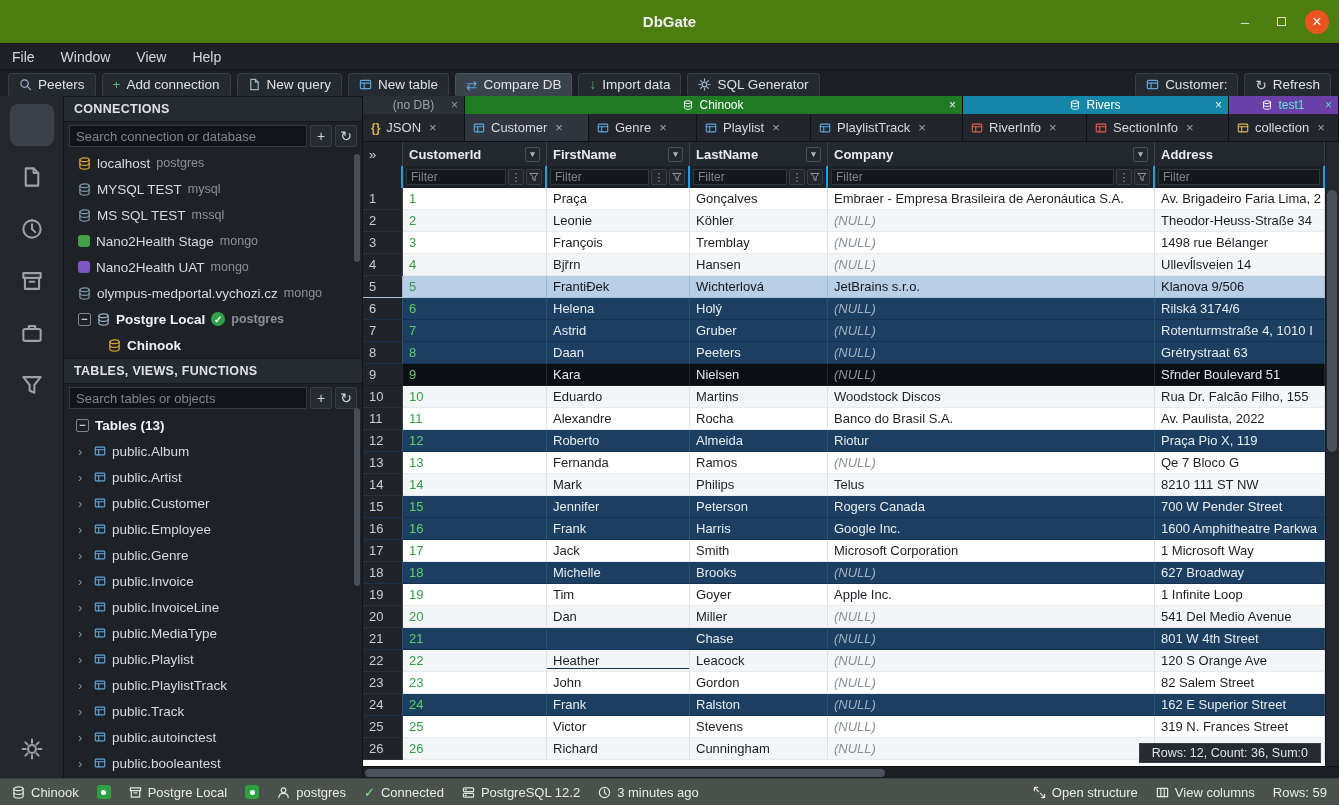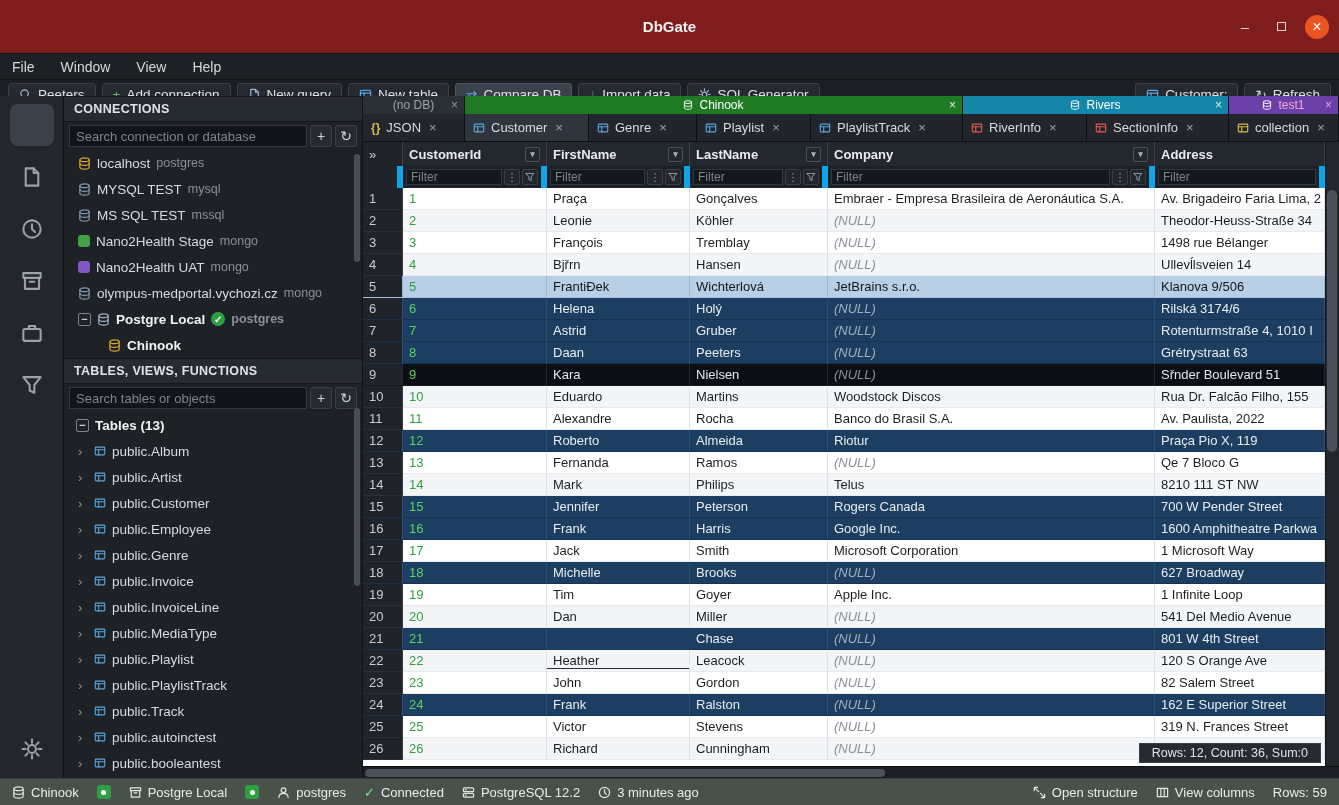--- a/index.html
+++ b/index.html
@@ -1,20 +1,20 @@
 <!DOCTYPE html>
 <html><head>
 <meta charset="utf-8">
 <style>
   *{box-sizing:border-box;margin:0;padding:0;}
   body{margin:0;background:#101316;font-family:"Liberation Sans",sans-serif;}
   .window{position:relative;width:1339px;height:805px;background:#1b1f24;overflow:hidden;color:#e2e6ea;}
 
   
-  .titlebar{height:54px;background:#7f1d1d;display:flex;align-items:center;justify-content:center;position:relative;border-bottom:1px solid #151517;}
+  .titlebar{height:44px;background:#4d7c0f;display:flex;align-items:center;justify-content:center;position:relative;border-bottom:1px solid #151517;}
   .title{font-weight:bold;font-size:15px;color:#f0f0f0;}
   .win-controls{position:absolute;right:10px;top:0;height:100%;display:flex;align-items:center;gap:12px;}
   .wc{width:24px;height:24px;display:flex;align-items:center;justify-content:center;color:#d8d8d8;font-size:15px;border-radius:50%;cursor:pointer;}
   .wc.max i{width:9px;height:9px;border:1.5px solid #d8d8d8;display:block;}
   .wc.close{background:#E95420;color:#fff;font-size:16px;}
 
   
   .menubar{height:26px;background:#1d2125;display:flex;align-items:center;padding-left:12px;gap:26px;font-size:14px;color:#d4d8dc;border-bottom:1px solid #111417;}
   .menu-item{cursor:pointer;}
 
@@ -64,21 +64,21 @@
   .braces{font-weight:bold;font-size:12px;}
 
   
   .grid{flex:1;position:relative;background:#fff;overflow:hidden;display:flex;flex-direction:column;font-size:13px;color:#1b1e22;}
   .g-inner{position:absolute;left:0;top:0;right:14px;bottom:0;display:flex;flex-direction:column;overflow:hidden;}
   .g-header{display:flex;height:24px;background:#23272e;color:#e8ebef;font-weight:bold;flex:none;}
   .g-cell{flex:none;display:flex;align-items:center;padding:0 6px;border-right:1px solid #3a4048;overflow:hidden;white-space:nowrap;}
   .gutter{width:40px;background:#20242a;color:#c8cdd3;border-right:1px solid #3a4048;font-weight:normal;}
   .hd-menu{margin-left:auto;width:15px;height:15px;border:1px solid #4a515a;display:flex;align-items:center;justify-content:center;font-size:9px;color:#aeb5bc;border-radius:2px;flex:none;cursor:pointer;}
   .g-filter{display:flex;height:22px;background:#1d2127;flex:none;}
-  .g-filter .g-cell{border-right:6px solid #0ea5e9;padding:0 3px;}
+  .g-filter .g-cell{border-right:2px solid #0ea5e9;padding:0 3px;}
   .f-input{flex:1;min-width:0;background:#14171c;border:1px solid #33383f;color:#cfd4d9;font-size:12px;height:16px;padding:0 4px;font-family:inherit;}
   .f-input::placeholder{color:#7d848d;}
   .f-btn{width:16px;height:16px;margin-left:2px;border:1px solid #3a4048;display:flex;align-items:center;justify-content:center;color:#9aa3ab;font-size:11px;background:#22262c;border-radius:2px;flex:none;cursor:pointer;}
   .g-body{flex:1;position:relative;overflow:hidden;background:#fff;}
   .row{display:flex;height:22px;cursor:default;}
   .row .g-cell{border-right:1px solid #dfe2e5;border-bottom:1px solid #e8eaec;}
   .row.even{background:#f4f5f6;}
   .row.light{background:#b9cfe6;color:#14181d;}
   .row.light .g-cell{border-right-color:#9fb8d2;border-bottom-color:#a9c2da;}
   .row.navy{background:#1c3e60;color:#e8edf2;}
@@ -508,21 +508,21 @@
             <span class="svg-holder">
               <svg width="10" height="10" viewBox="0 0 14 14" fill="none" stroke="#ffffff" stroke-width="1.3" stroke-linecap="round" stroke-linejoin="round">
                 <ellipse cx="7" cy="3" rx="5" ry="2"></ellipse>
                 <path d="M2 3v8c0 1.1 2.2 2 5 2s5-.9 5-2V3"></path>
                 <path d="M2 7c0 1.1 2.2 2 5 2s5-.9 5-2"></path>
               </svg>
             </span>
             <span>Rivers</span>
             <span class="x">×</span>
           </div>
-          <div class="dbg" style="width: 110px; background: rgb(107, 63, 168); color: #f9a8d4;">
+          <div class="dbg" style="width: 110px; background: rgb(107, 63, 168); color: #5eead4;">
             <span class="svg-holder">
               <svg width="10" height="10" viewBox="0 0 14 14" fill="none" stroke="#ffffff" stroke-width="1.3" stroke-linecap="round" stroke-linejoin="round">
                 <ellipse cx="7" cy="3" rx="5" ry="2"></ellipse>
                 <path d="M2 3v8c0 1.1 2.2 2 5 2s5-.9 5-2V3"></path>
                 <path d="M2 7c0 1.1 2.2 2 5 2s5-.9 5-2"></path>
               </svg>
             </span>
             <span>test1</span>
             <span class="x">×</span>
           </div>

